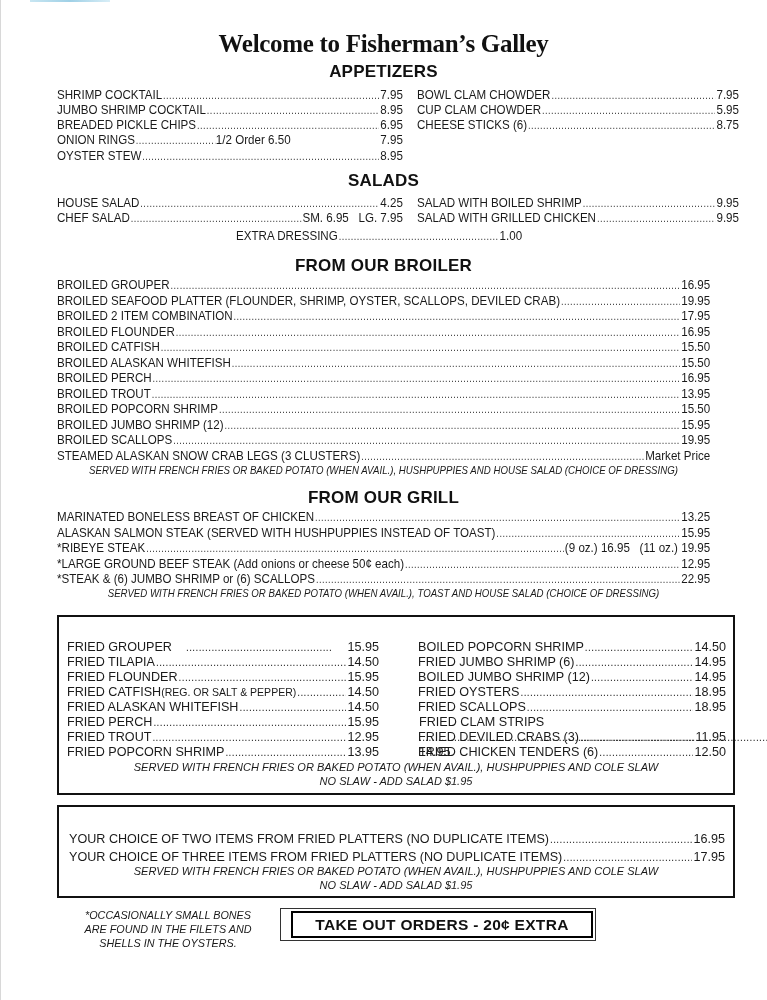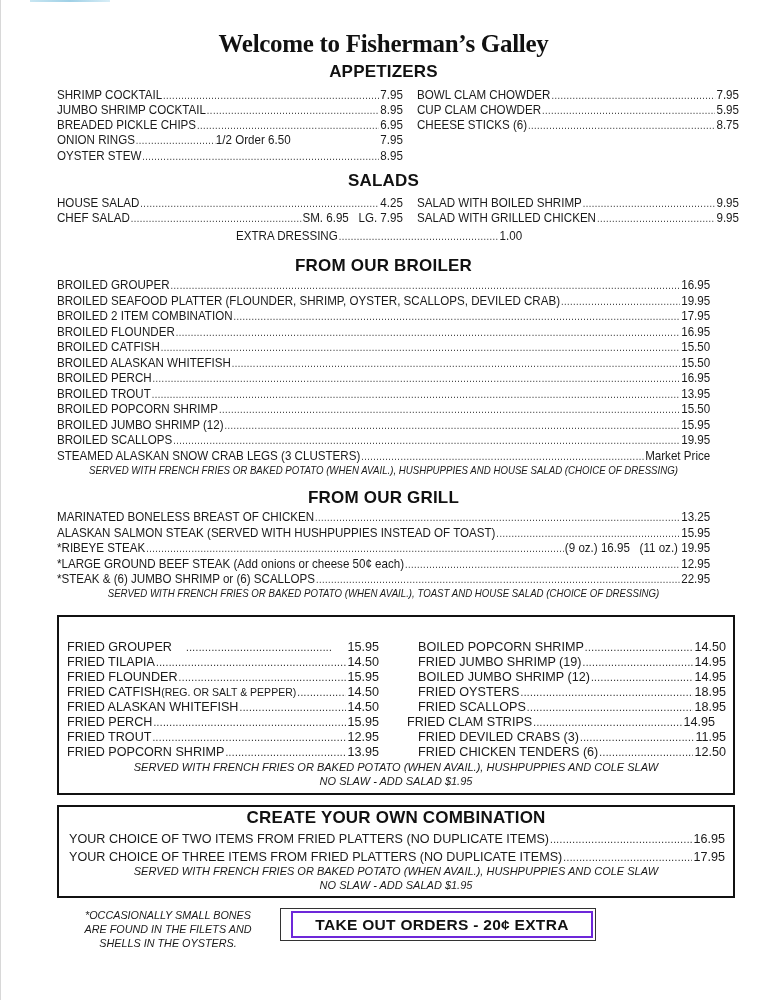--- a/index.html
+++ b/index.html
@@ -68,21 +68,21 @@
   }
   .bones {
     position: absolute; left: 62px; top: 908px; width: 212px; text-align: center;
     font-family: "Liberation Sans", sans-serif; font-size: 10.8px; line-height: 14px; color: #1a1a1a; font-style: italic;
   }
   .takeout {
     position: absolute; left: 280px; top: 908px; width: 316px; height: 33px;
     border: 1px solid #333; box-sizing: border-box; padding: 2px;
   }
   .takeout .inner {
-    border: 2px solid #6d28d9; height: 100%; box-sizing: border-box;
+    border: 2px solid #000000; height: 100%; box-sizing: border-box;
     display: flex; align-items: center; justify-content: center;
     font-family: "Liberation Sans", sans-serif; font-weight: bold; font-size: 15.5px; letter-spacing: 0.3px; margin-left: 8px;
   }
 </style>
 </head>
 <body>
 
 <div class="topstrip"></div>
 <div class="leftedge"></div>
 
@@ -302,61 +302,60 @@
         <span class="price" style="white-space: pre;">13.95</span>
       </div>
     </div>
   <div id="platters-right">
       <div class="prow" style="left: 359px; top: 23px; width: 308px;">
         <span class="name">BOILED POPCORN SHRIMP</span>
         <span class="dots"></span>
         <span class="price" style="white-space: pre;">14.50</span>
       </div>
       <div class="prow" style="left: 359px; top: 38px; width: 308px;">
-        <span class="name">FRIED JUMBO SHRIMP (19)</span>
+        <span class="name">FRIED JUMBO SHRIMP (6)</span>
         <span class="dots"></span>
         <span class="price" style="white-space: pre;">14.95</span>
       </div>
       <div class="prow" style="left: 359px; top: 53px; width: 308px; justify-content: center;">
         <span class="name">BOILED JUMBO SHRIMP (12)</span>
         <span class="dots"></span>
         <span class="price" style="white-space: pre;">14.95</span>
       </div>
       <div class="prow" style="left: 359px; top: 68px; width: 308px;">
         <span class="name">FRIED OYSTERS</span>
         <span class="dots"></span>
         <span class="price" style="white-space: pre;">18.95</span>
       </div>
       <div class="prow" style="left: 359px; top: 83px; width: 308px;">
         <span class="name">FRIED SCALLOPS</span>
         <span class="dots"></span>
         <span class="price" style="white-space: pre;">18.95</span>
       </div>
-      <div class="prow" style="left: 348px; top: 98px; width: 308px;">
+      <div class="prow" style="left: 359px; top: 98px; width: 308px; flex-direction: column;">
         <span class="name">FRIED CLAM STRIPS</span>
         <span class="dots"></span>
         <span class="price" style="white-space: pre;">14.95</span>
       </div>
       <div class="prow" style="left: 359px; top: 113px; width: 308px;">
         <span class="name">FRIED DEVILED CRABS (3)</span>
         <span class="dots"></span>
         <span class="price" style="white-space: pre;">11.95</span>
       </div>
       <div class="prow" style="left: 359px; top: 128px; width: 308px; align-items: flex-end;">
         <span class="name">FRIED CHICKEN TENDERS (6)</span>
         <span class="dots"></span>
         <span class="price" style="white-space: pre;">12.50</span>
       </div>
     </div>
   <div class="pnote" style="top:144px">SERVED WITH FRENCH FRIES OR BAKED POTATO (WHEN AVAIL.), HUSHPUPPIES AND COLE SLAW</div>
   <div class="pnote" style="top:158px">NO SLAW - ADD SALAD $1.95</div>
 </div>
 
 <div class="box" style="left:57px; top:805px; width:678px; height:93px">
-  <div class="sec-head" style="top:1px">CREATE YOUR OWN COMBINATION</div>
   <div class="prow" style="left:10px; top:25px; width:656px">
     <span class="name">YOUR CHOICE OF TWO ITEMS FROM FRIED PLATTERS (NO DUPLICATE ITEMS)</span>
       <span class="dots"></span>
       <span class="price">16.95</span>
   </div>
   <div class="prow" style="left:10px; top:43px; width:656px">
     <span class="name">YOUR CHOICE OF THREE ITEMS FROM FRIED PLATTERS (NO DUPLICATE ITEMS)</span>
       <span class="dots"></span>
       <span class="price">17.95</span>
   </div>

